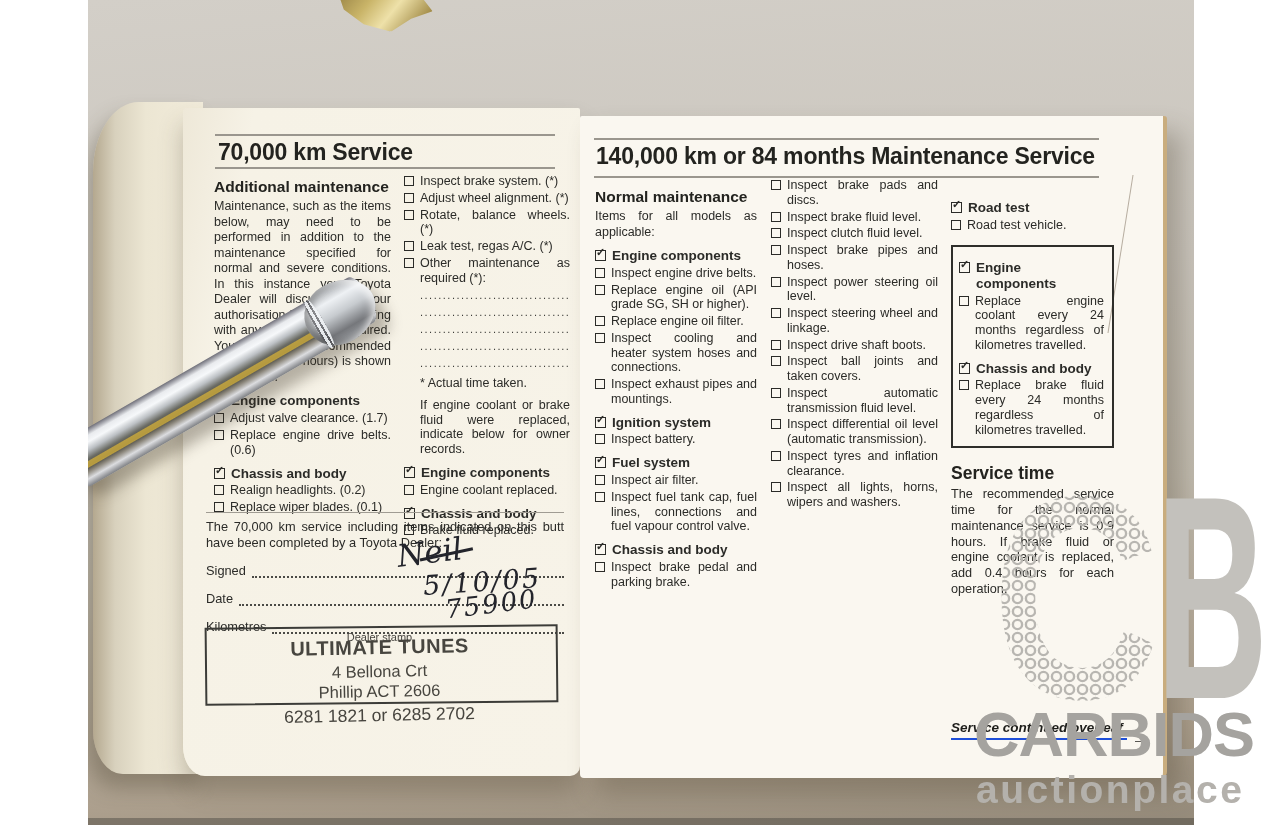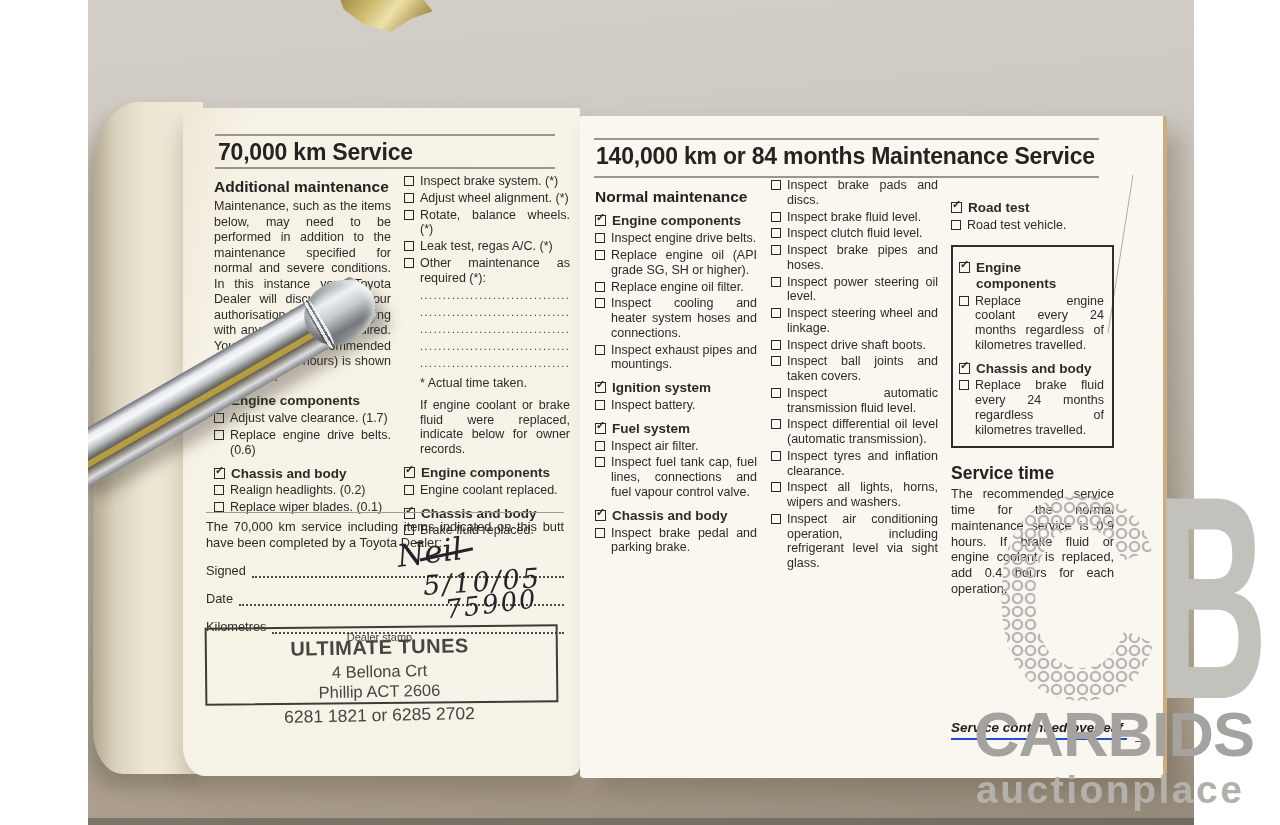--- a/index.html
+++ b/index.html
@@ -273,20 +273,21 @@
     </div>
 
     <div class="page-right">
       <div class="tear"></div>
       <div class="rule" style="left:14px;top:22px;width:505px;"></div>
       <div class="pg-title" style="left:16px;top:27px;">140,000 km or 84 months Maintenance Service</div>
       <div class="rule" style="left:14px;top:60px;width:505px;"></div>
 
       <div class="col" style="left:15px;top:72px;width:162px;">
         <div class="col-head">Normal maintenance</div>
+        <div class="col-intro">Items for all models as applicable:</div>
         <div class="entries">
 
             <div class="row row-header">
               <span class="mk mk-check"></span>
               <span class="tx">Engine components</span>
             </div>
 
             <div class="row row-item">
               <span class="mk mk-box"></span>
               <span class="tx">Inspect engine drive belts.</span>
@@ -405,24 +406,20 @@
             <div class="row row-item">
               <span class="mk mk-box"></span>
               <span class="tx">Inspect tyres and inflation clearance.</span>
             </div>
 
             <div class="row row-item">
               <span class="mk mk-box"></span>
               <span class="tx">Inspect all lights, horns, wipers and washers.</span>
             </div>
 
-            <div class="row row-item">
-              <span class="mk mk-box"></span>
-              <span class="tx">Inspect air conditioning operation, including refrigerant level via sight glass.</span>
-            </div>
           </div>
       </div>
 
       <div class="col" style="left:371px;top:76px;width:163px;">
         <div class="entries">
 
             <div class="row row-header">
               <span class="mk mk-check"></span>
               <span class="tx">Road test</span>
             </div>

